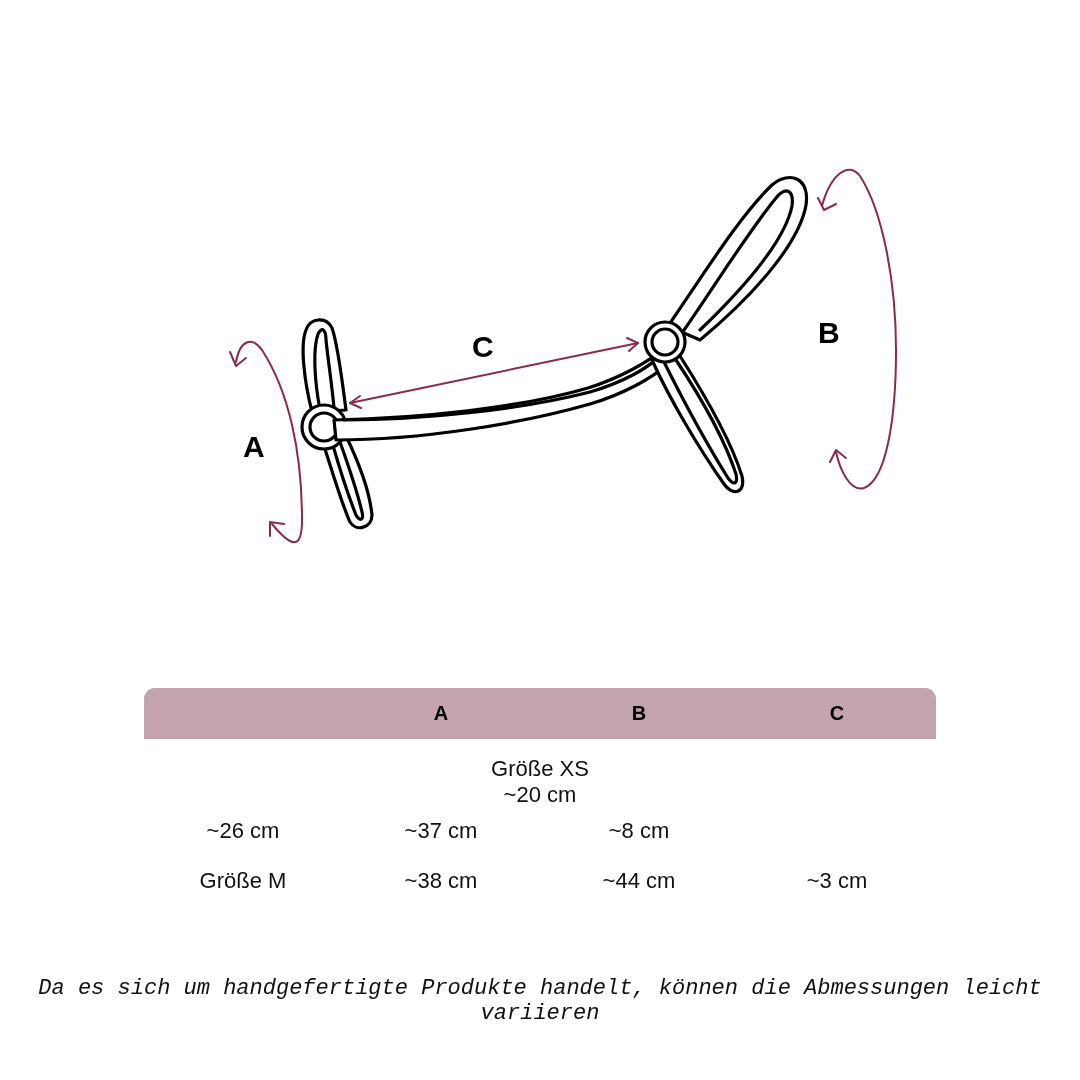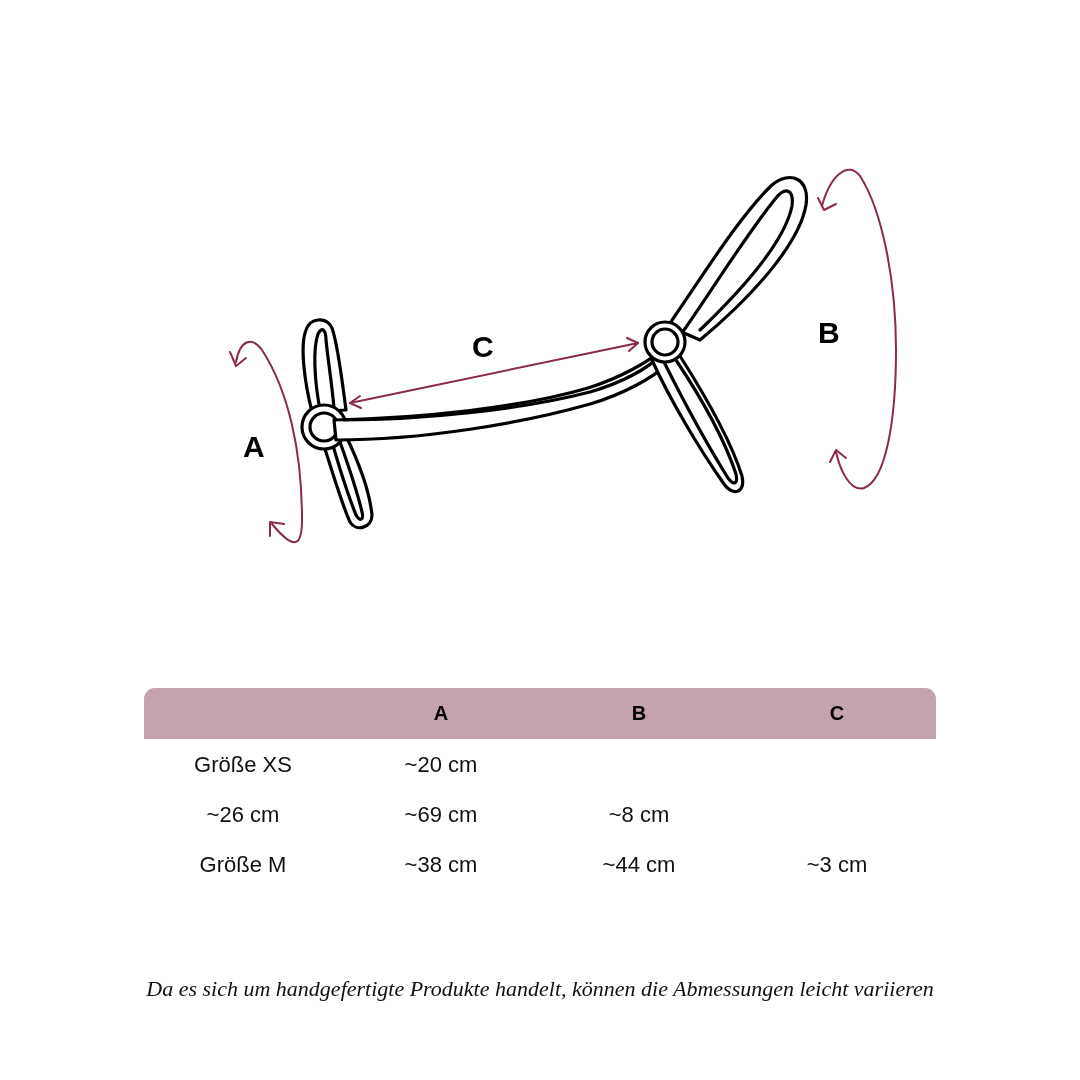--- a/index.html
+++ b/index.html
@@ -8,24 +8,24 @@
     .dim-label { position: absolute; font-family: "Liberation Sans", sans-serif; font-weight: 700; font-size: 30px; color: #000; line-height: 1; }
     #label-a { left: 243px; top: 432px; }
     #label-b { left: 818px; top: 318px; }
     #label-c { left: 472px; top: 332px; }
 
     #size-table { position: absolute; left: 144px; top: 688px; width: 792px; border-collapse: collapse; }
     #size-table .thead { display: flex; height: 51px; background: #c4a4ac; border-radius: 11px 11px 0 0; align-items: center; }
     #size-table .row { display: flex; height: 50px; align-items: center; }
     #size-table .cell { width: 198px; text-align: center; font-size: 22px; color: #111; font-family: "Liberation Sans", sans-serif; }
     #size-table .thead .cell { font-weight: 700; font-size: 20px; color: #000; }
-    #size-table .row:first-of-type { margin-top: 0; }
+    #size-table .row:first-of-type { margin-top: 16px; flex-direction: column; }
     .rows { padding-top: 1px; }
 
-    #footnote { position: absolute; left: 0; width: 1080px; top: 976px; text-align: center; font-style: italic; font-size: 22px; color: #111; font-family: Liberation Serif, serif; }
+    #footnote { position: absolute; left: 0; width: 1080px; top: 976px; text-align: center; font-style: italic; font-size: 22px; color: #111; font-family: Liberation Mono, monospace; }
   </style>
 </head>
 <body>
 
 <div id="diagram">
   <svg width="1080" height="640" viewBox="0 0 1080 640">
     <defs>
       <style>
         .rope-outer { fill: none; stroke: #000; stroke-width: 3.2; stroke-linecap: round; stroke-linejoin: round; }
         .rope-fill { fill: #fff; stroke: #000; stroke-width: 3.2; stroke-linejoin: round; }
@@ -91,21 +91,21 @@
     <div class="cell">B</div>
     <div class="cell">C</div>
   </div>
   <div class="rows">
     <div class="row">
       <div class="cell">Größe XS</div>
       <div class="cell">~20 cm</div>
     </div>
     <div class="row">
       <div class="cell">~26 cm</div>
-      <div class="cell">~69 cm</div>
+      <div class="cell">~37 cm</div>
       <div class="cell">~8 cm</div>
     </div>
     <div class="row">
       <div class="cell">Größe M</div>
       <div class="cell">~38 cm</div>
       <div class="cell">~44 cm</div>
       <div class="cell">~3 cm</div>
     </div>
   </div>
 </div>

